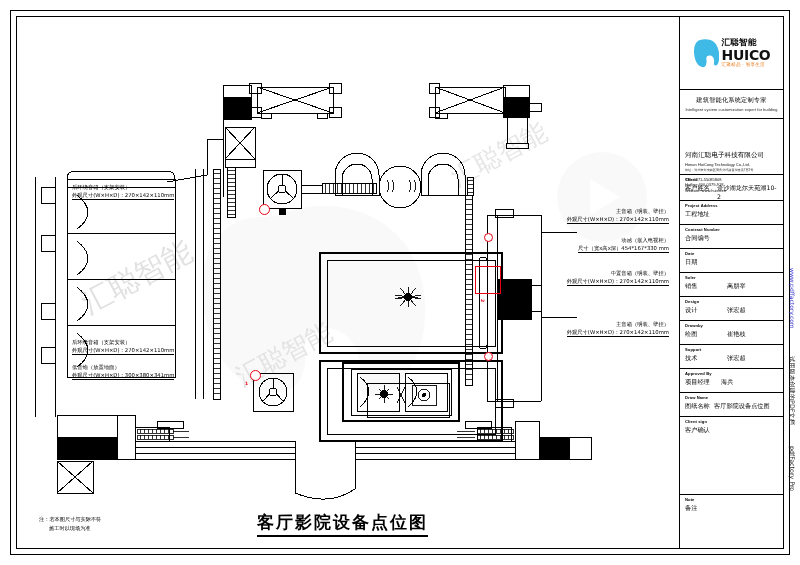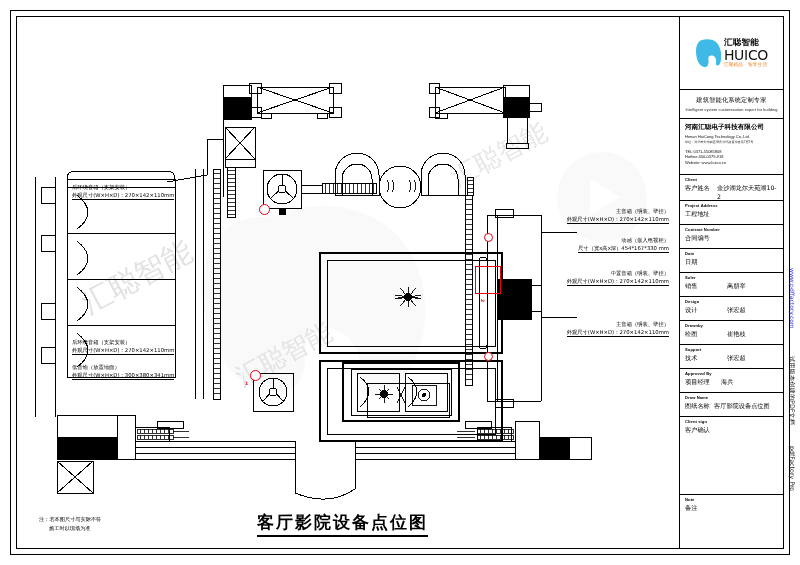--- a/index.html
+++ b/index.html
@@ -18,33 +18,33 @@
   .titleblock{position:absolute;left:679px;top:17px;width:104px;height:531px;
         border-left:1px solid #000;box-sizing:border-box;background:#fff;}
   .tb-logo{height:72px;display:flex;align-items:center;justify-content:center;
         border-bottom:1px solid #000;}
   .logo-wrap{display:flex;align-items:center;gap:3px;}
   .logo-mark{width:26px;height:30px;position:relative;}
   .logo-mark svg{display:block;}
   .logo-txt{display:flex;flex-direction:column;line-height:1;}
   .logo-cn{font-size:8.5px;font-weight:bold;color:#000;letter-spacing:.3px;
         font-family:"DejaVu Sans",sans-serif;}
-  .logo-en{font-size:14px;font-weight:normal;letter-spacing:-.3px;color:#111;
+  .logo-en{font-size:14px;font-weight:bold;letter-spacing:-.3px;color:#111;
         font-family:"DejaVu Sans",sans-serif;margin-top:1px;}
   .logo-slogan{font-size:4.6px;color:#e87d1e;margin-top:1.5px;letter-spacing:.2px;
         font-family:"DejaVu Sans",sans-serif;}
 
   .tb-tag{height:28px;display:flex;flex-direction:column;justify-content:center;
         align-items:center;border-bottom:1px solid #000;}
   .tag-cn{font-size:6.2px;font-family:"DejaVu Sans",sans-serif;letter-spacing:.2px;}
   .tag-en{font-size:3.9px;color:#222;margin-top:2px;letter-spacing:.1px;}
 
   .tb-company{height:56px;border-bottom:1px solid #000;padding:4px 5px 2px 5px;
         box-sizing:border-box;}
-  .co-cn{font-size:6.6px;font-weight:bold;font-family:"DejaVu Sans",sans-serif;}
+  .co-cn{font-size:6.6px;font-weight:normal;font-family:"DejaVu Sans",sans-serif;margin-top:28px;}
   .co-en{font-size:4px;margin-top:1.5px;color:#111;}
   .co-addr{font-size:3.1px;margin-top:1px;color:#333;}
   .co-contact{font-size:4px;margin-top:5px;line-height:1.45;color:#111;}
 
   .field{border-bottom:1px solid #000;box-sizing:border-box;padding:2px 5px 2px 5px;
         position:relative;}
   .f-en{font-size:4.1px;font-weight:bold;color:#000;letter-spacing:.1px;}
   .f-cn{font-size:6.2px;font-family:"DejaVu Sans",sans-serif;margin-top:2px;
         display:inline-block;}
   .f-val{font-size:6.2px;font-family:"DejaVu Sans",sans-serif;margin-left:6px;

